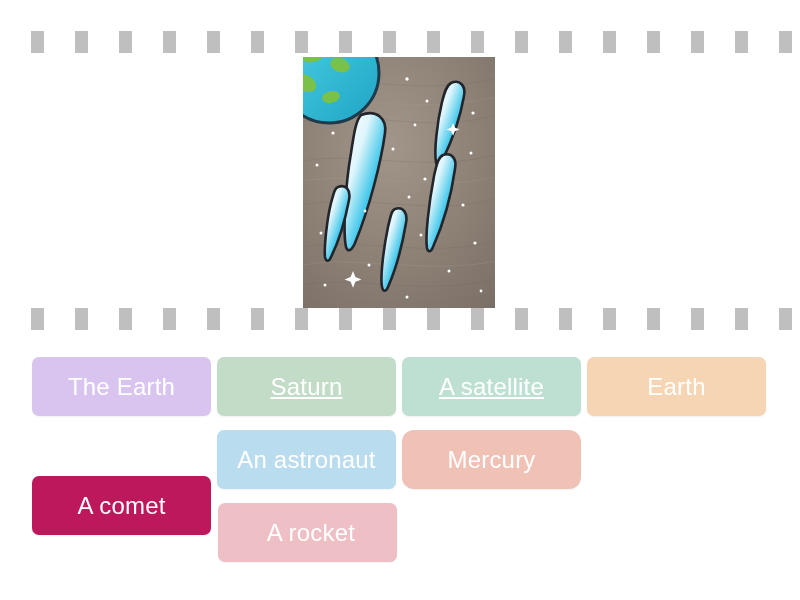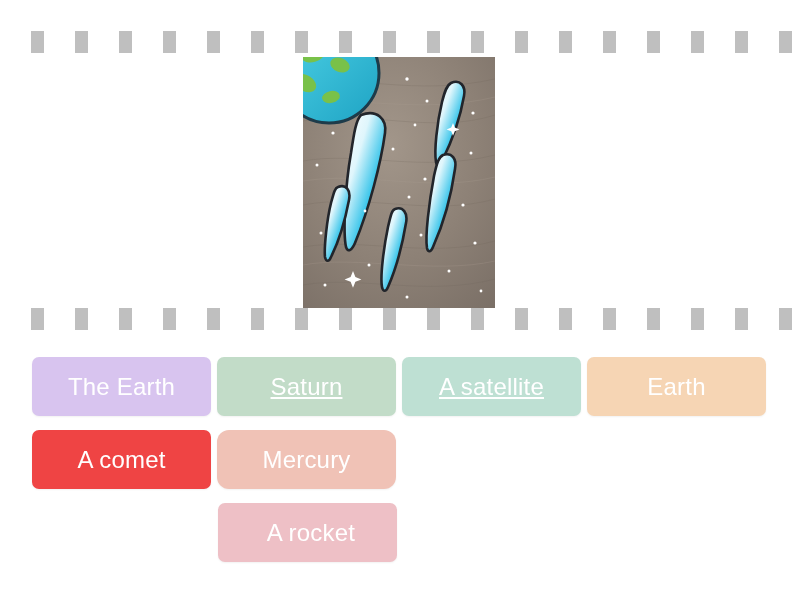--- a/index.html
+++ b/index.html
@@ -205,21 +205,22 @@
     </div>
 
   <div class="tile-row r1">
     <div class="tile" style="background: rgb(216, 196, 239);">The Earth</div>
     <div class="tile" style="background: rgb(194, 220, 200); text-decoration: underline;">Saturn</div>
     <div class="tile" style="background: rgb(190, 224, 211); text-decoration: underline;">A satellite</div>
     <div class="tile" style="background: rgb(246, 213, 180);">Earth</div>
   </div>
 
   <div class="tile-row r2">
-    <div class="tile" style="background: #ef4444;">A comet</div>
+    <div class="tile" style="background: #be185d; margin-top: 46px;">A comet</div>
+    <div class="tile" style="background: rgb(186, 220, 239);">An astronaut</div>
     <div class="tile" style="background: rgb(240, 194, 182); border-radius: 12px;">Mercury</div>
   </div>
 
   <div class="tile-row r3">
     <div class="tile" style="background: rgb(238, 192, 198); padding-left: 15px;">A rocket</div>
   </div>
 
 </div>
 
 </body></html>

